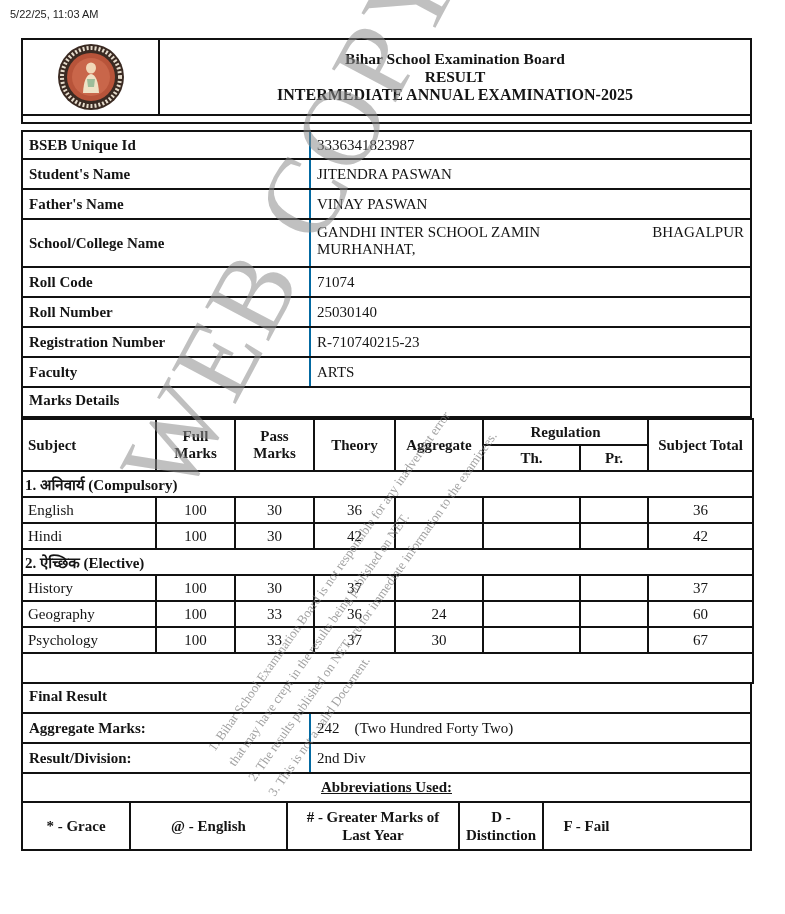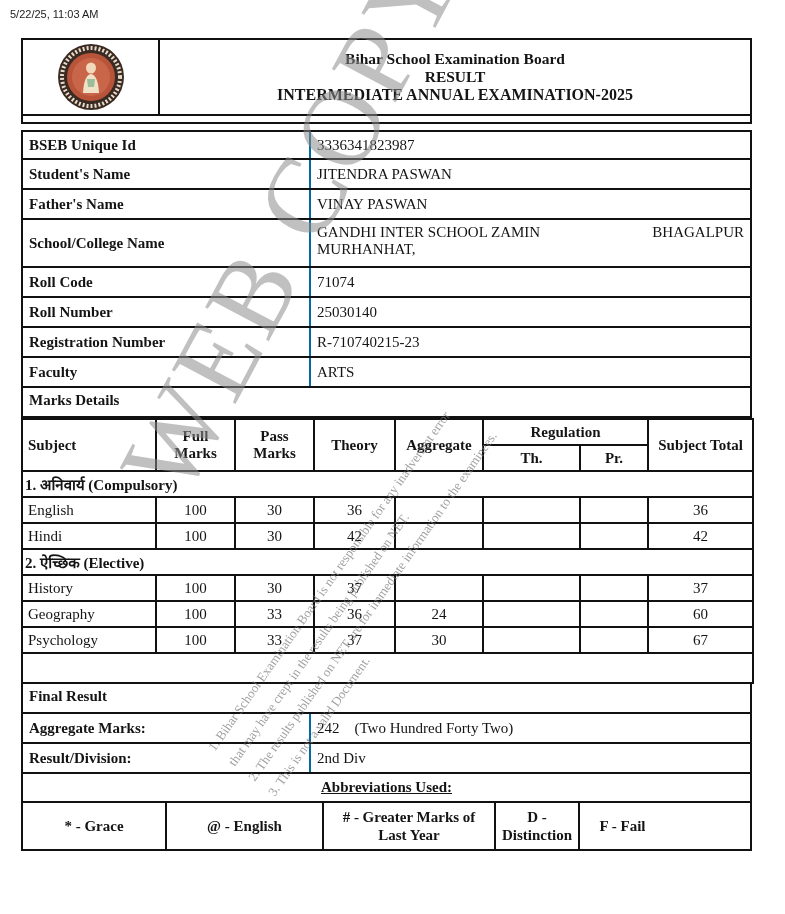--- a/index.html
+++ b/index.html
@@ -192,21 +192,21 @@
   <div class="row">
     <div class="k">Aggregate Marks:</div>
     <div class="v" style="white-space:pre;">242    (Two Hundred Forty Two)</div>
   </div>
   <div class="row">
     <div class="k">Result/Division:</div>
     <div class="v">2nd Div</div>
   </div>
   <div class="abbr-title"><span>Abbreviations Used:</span></div>
   <div class="abbr">
-    <div style="width:144px">* - Grace</div>
+    <div style="width:108px">* - Grace</div>
     <div style="width:157px">@ - English</div>
     <div style="width:172px;padding:0 8px;"># - Greater Marks of Last Year</div>
     <div style="width:84px;padding:0 6px;">D - Distinction</div>
     <div style="width:85px">F - Fail</div>
   </div>
 </div>
 
 <div class="wm">
   <div class="wm-big">WEB COPY</div>
   <div class="wm-small" style="left:205px;top:745px;">1. Bihar School Examination Board is not responsible for any inadvertent error</div>

